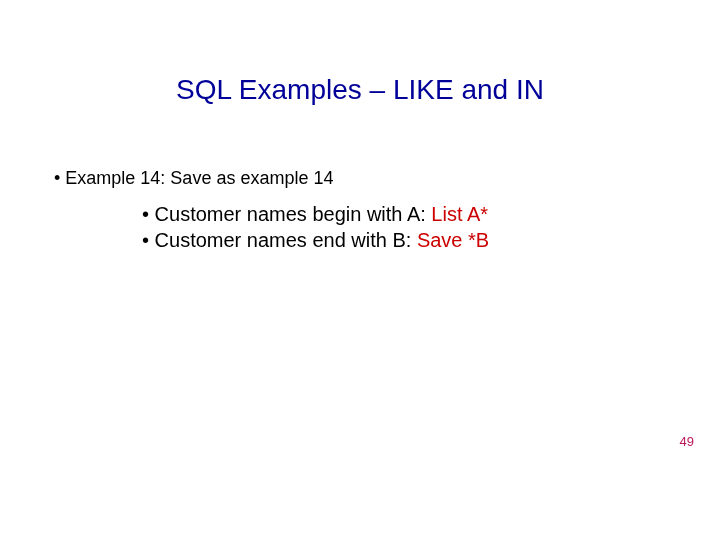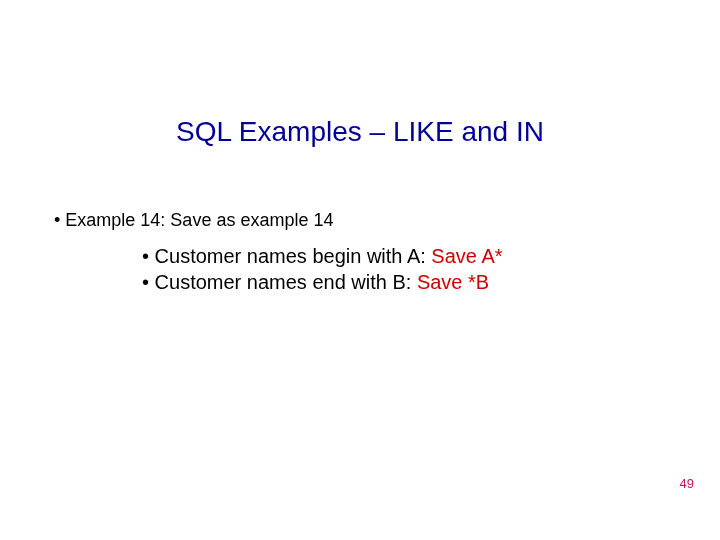--- a/index.html
+++ b/index.html
@@ -11,21 +11,20 @@
     font-family: Arial, Helvetica, sans-serif;
     color: #000;
     position: relative;
     overflow: hidden;
   }
   .slide {
     width: 720px;
     height: 469px;
     position: relative;
     box-sizing: border-box;
-    margin-top: 42px;
   }
   .title {
     position: absolute;
     top: 74px;
     left: 0;
     width: 720px;
     text-align: center;
     font-family: Verdana, Geneva, sans-serif;
     font-size: 28px;
     color: #000099;
@@ -75,21 +74,21 @@
 
 <div class="slide">
 
   <div class="title">SQL Examples – LIKE and IN</div>
 
   <div class="body">
 
     <div class="lvl1">Example 14: Save as example 14</div>
 
 
-    <div class="lvl3"><span>Customer names begin with A: </span><span class="red">Save A*</span></div>
+    <div class="lvl3"><span>Customer names begin with A: </span><span class="red">List A*</span></div>
 
     <div class="lvl3"><span>Customer names end with B: </span><span class="red">Save *B</span></div>
 
 
   </div>
 
   <div class="page-num">49</div>
 
 </div>
 

